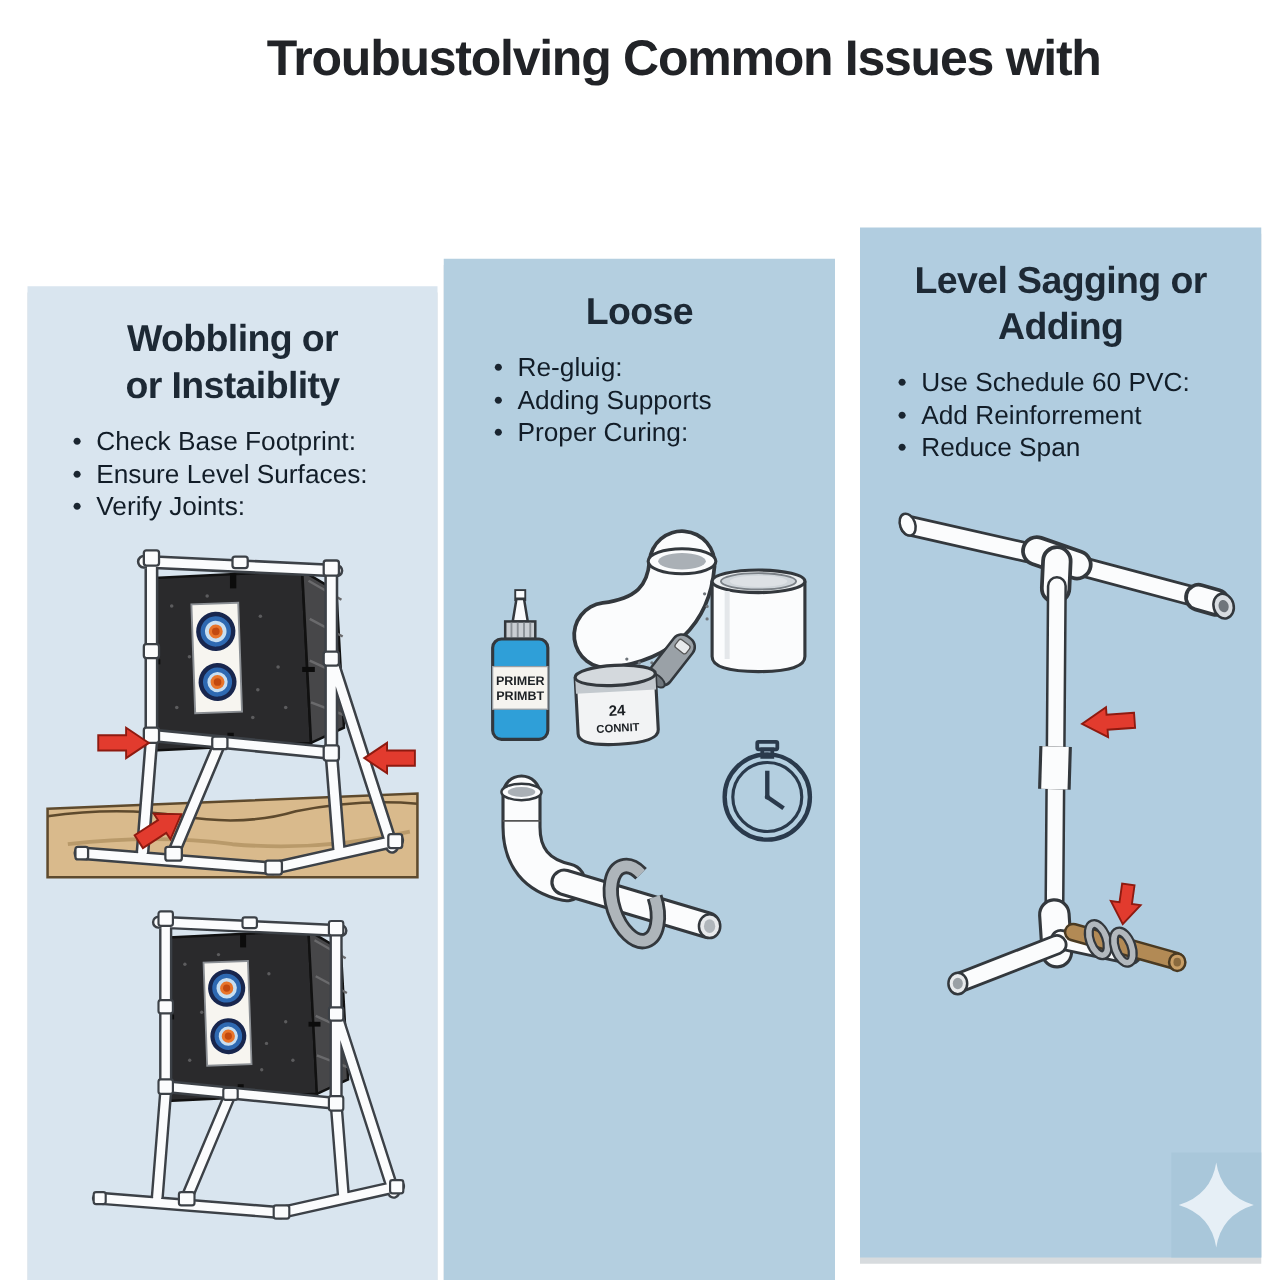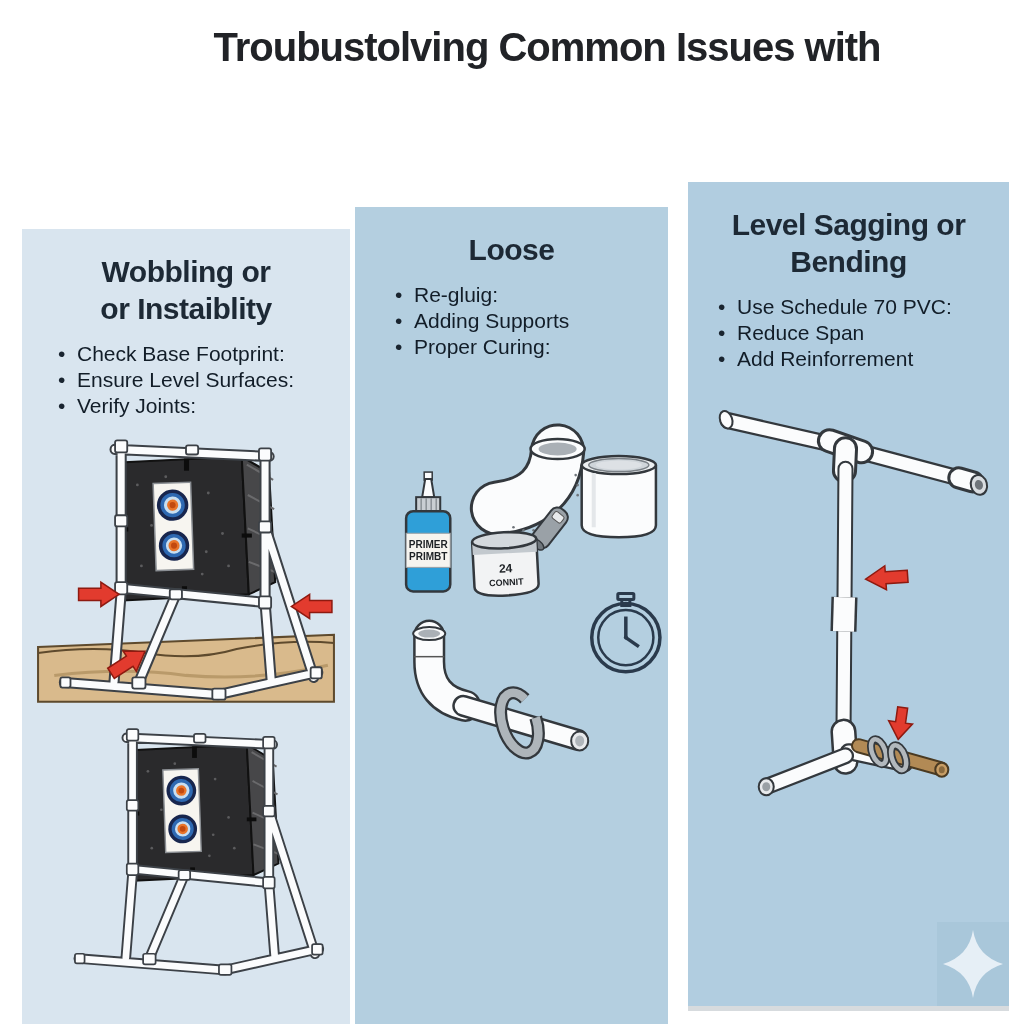--- a/index.html
+++ b/index.html
@@ -176,21 +176,21 @@
   <section class="panel panel2">
     <h2>
       <span>Loose</span><br>
     </h2>
     <ul>
       <li>Re-gluig:</li>
       <li>Adding Supports</li>
       <li>Proper Curing:</li>
     </ul>
 
-    <div class="illus" style="left:12px;top:200px;width:293px;height:395px;">
+    <div class="illus" style="left:0;top:200px;width:293px;height:395px;">
       <svg viewBox="0 0 312 390" width="313" height="395">
 
         <g>
           <path d="M190,42 Q186,92 130,99" stroke="#33383d" stroke-width="55" fill="none" stroke-linecap="round"></path>
           <path d="M190,42 Q186,92 130,99" stroke="#fbfcfd" stroke-width="49" fill="none" stroke-linecap="round"></path>
           <ellipse cx="190" cy="40" rx="27" ry="10" fill="#fbfcfd" stroke="#33383d" stroke-width="2.5"></ellipse>
           <ellipse cx="190" cy="40" rx="19" ry="6.5" fill="#aab0b6"></ellipse>
           <g fill="#6f757b">
             <circle cx="208" cy="66" r="1.3"></circle>
               <circle cx="210" cy="76" r="1.3"></circle>
@@ -259,26 +259,26 @@
             <ellipse cx="152" cy="313" rx="17" ry="31" fill="none" stroke="#aeb5ba" stroke-width="8.5" stroke-dasharray="132 22"></ellipse>
           </g>
         </g>
       </svg>
     </div>
   </section>
 
   <section class="panel panel3">
     <h2>
       <span>Level Sagging or</span><br>
-      <span>Bending</span>
+      <span>Adding</span>
     </h2>
     <ul>
-      <li>Use Schedule 70 PVC:</li>
+      <li>Use Schedule 60 PVC:</li>
+      <li>Add Reinforrement</li>
       <li>Reduce Span</li>
-      <li>Add Reinforrement</li>
     </ul>
 
     <div class="illus" style="left:0;top:195px;width:321px;height:620px;">
       <svg viewBox="0 0 320 615" width="321" height="620">
 
         <g>
           <path d="M40,42 L150,67 M164,71 L284,103" stroke="#33383d" stroke-width="17" fill="none" stroke-linecap="round"></path>
           <path d="M40,42 L150,67 M164,71 L284,103" stroke="#fbfcfd" stroke-width="12.5" fill="none" stroke-linecap="round"></path>
           <path d="M141,62 L173,73" stroke="#33383d" stroke-width="25" fill="none" stroke-linecap="round"></path>
           <path d="M141,62 L173,73" stroke="#fbfcfd" stroke-width="19" fill="none" stroke-linecap="round"></path>

